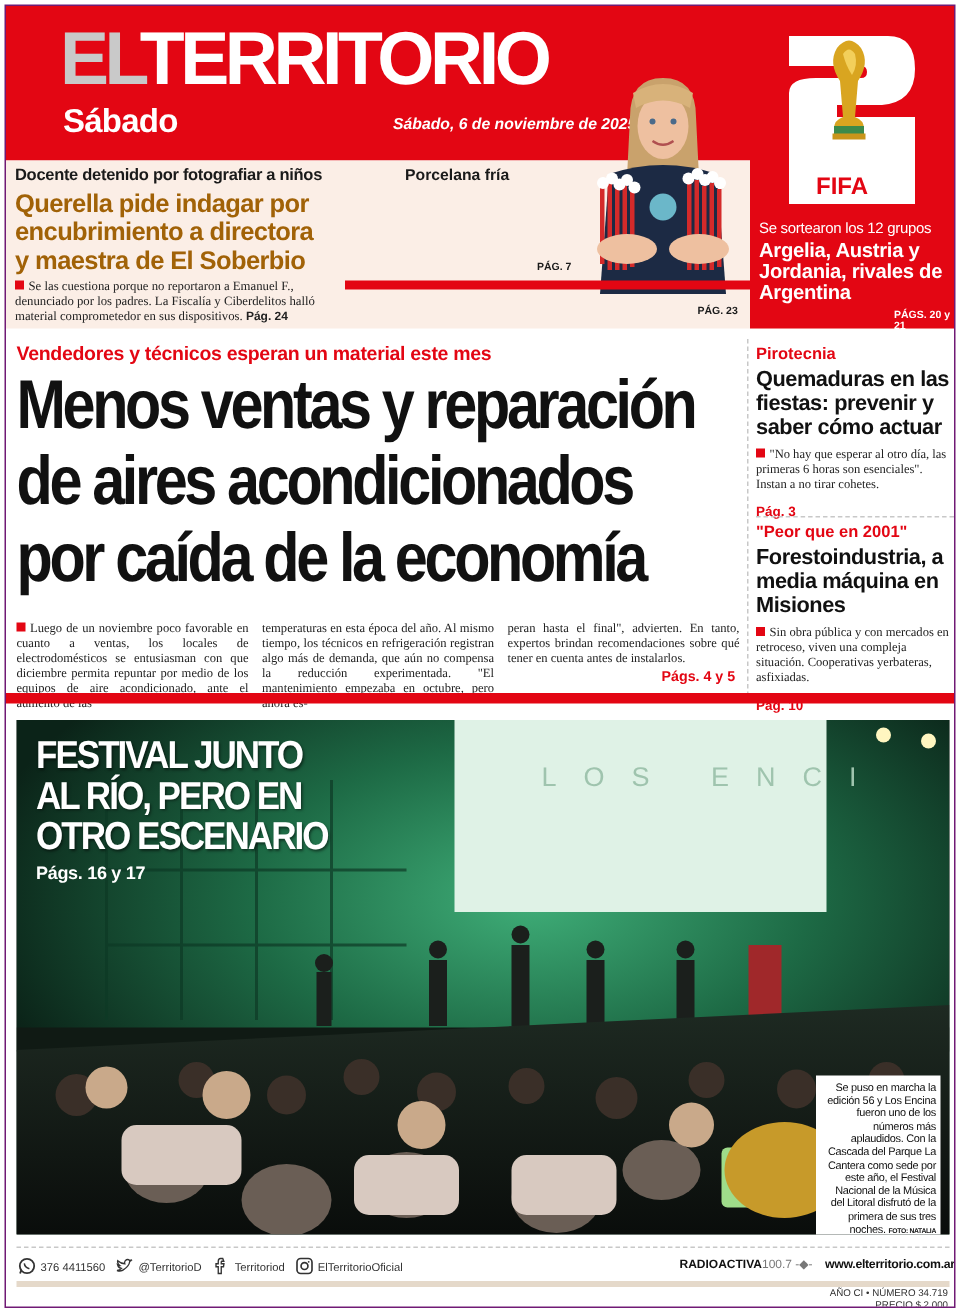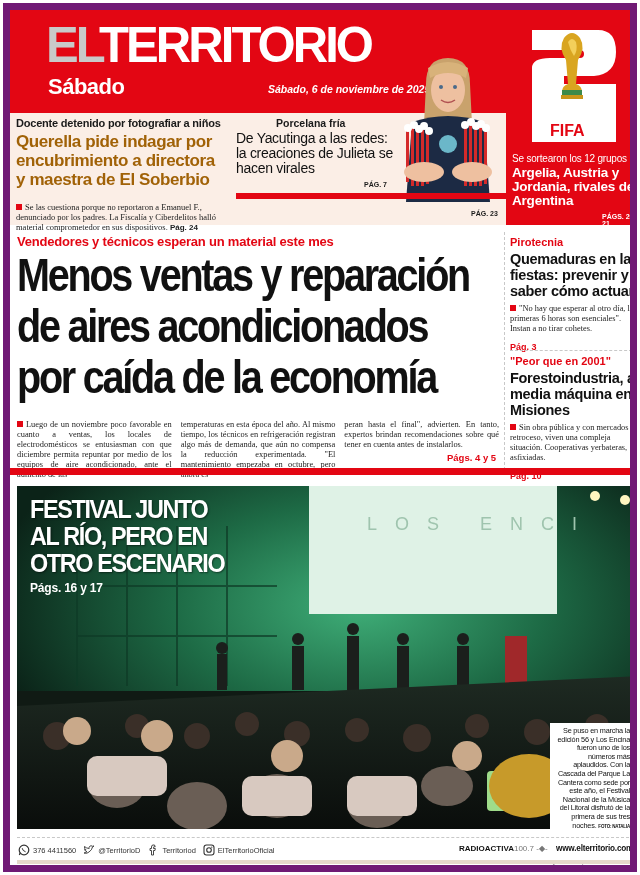--- a/index.html
+++ b/index.html
@@ -1,33 +1,33 @@
 <!DOCTYPE html>
 <html><head>
 <meta charset="utf-8">
 <style>
   * { box-sizing: border-box; margin: 0; padding: 0; }
   html, body { width: 640px; height: 875px; background: #ffffff; overflow: hidden; }
   body { font-family: "Liberation Sans", sans-serif; color: #1a1a1a; position: relative; }
-  .page { position: absolute; left: 3px; top: 3px; width: 634px; height: 869px; border: 7px solid #701a75; background: #fff; overflow: hidden; }
+  .page { position: absolute; left: 3px; top: 3px; width: 634px; height: 869px; border: 1px solid #701a75; background: #fff; overflow: hidden; }
 
   
   .masthead { position: absolute; left: 0; top: 0; width: 634px; height: 103px; background: #e30613; }
   .logo { position: absolute; left: 36px; top: 10px; font-family: "Liberation Sans", sans-serif; font-weight: bold; font-size: 50px; letter-spacing: -3px; line-height: 1; transform: scaleX(0.98); transform-origin: left; }
   .logo .el { color: #c9c9c9; }
   .logo .terr { color: #ffffff; }
   .day { position: absolute; left: 38px; top: 64px; color: #fff; font-weight: bold; font-size: 22px; letter-spacing: -0.5px; }
   .date { position: absolute; left: 258px; top: 73px; color: #fff; font-weight: bold; font-style: italic; font-size: 10.5px; }
 
   
   .strip { position: absolute; left: 0; top: 103px; width: 634px; height: 112px; background: #fbeee6; }
   .tz-left { position: absolute; left: 6px; top: 103px; width: 212px; }
   .tz-kicker { font-weight: bold; font-size: 11px; color: #1a1a1a; margin-top: 4px; letter-spacing: -0.2px; }
   .tz-headline { font-weight: bold; font-size: 17px; line-height: 19px; color: #a16207; margin-top: 3px; letter-spacing: -0.4px; }
-  .tz-body { font-family: "Liberation Serif", serif; font-size: 8.5px; line-height: 10px; color: #222; margin-top: 13px; }
+  .tz-body { font-family: "Liberation Serif", serif; font-size: 8.5px; line-height: 10px; color: #222; margin-top: 2px; }
   .bullet { display: inline-block; width: 6px; height: 6px; background: #e30613; margin-right: 3px; vertical-align: 0; }
   .pg { font-family: "Liberation Sans", sans-serif; font-weight: bold; font-size: 8px; }
 
   .tz-mid { position: absolute; left: 226px; top: 103px; width: 270px; height: 80px; }
   .tz-mid-kicker { font-weight: bold; font-size: 10.5px; margin-top: 4px; padding-left: 40px; }
   .tz-mid-head { font-size: 14px; line-height: 15px; color: #111; margin-top: 2px; width: 160px; letter-spacing: -0.3px; }
   .tz-mid-pg { position: absolute; left: 128px; top: 68px; font-weight: bold; font-size: 7px; }
   .red-bar { position: absolute; left: 226px; top: 183px; width: 270px; height: 6px; background: #e30613; }
   .tz-rally { position: absolute; left: 228px; top: 196px; font-weight: bold; font-size: 13px; color: #111; letter-spacing: -0.2px; }
   .tz-rally-pg { position: absolute; left: 461px; top: 200px; font-weight: bold; font-size: 7px; }
@@ -96,21 +96,20 @@
   <div class="strip"></div>
 
   <div class="tz-left">
     <div class="tz-kicker">Docente detenido por fotografiar a niños</div>
     <div class="tz-headline">Querella pide indagar por encubrimiento a directora y maestra de El Soberbio</div>
     <div class="tz-body"><span class="bullet"></span><span>Se las cuestiona porque no reportaron a Emanuel F., denunciado por los padres. La Fiscalía y Ciberdelitos halló material comprometedor en sus dispositivos.</span> <span class="pg">Pág. 24</span></div>
   </div>
 
   <div class="tz-mid">
     <div class="tz-mid-kicker">Porcelana fría</div>
-    <div class="tz-mid-head">De Yacutinga a las redes: la creaciones de Julieta se hacen virales</div>
     <div class="tz-mid-pg">PÁG. 7</div>
   </div>
 
   <svg class="girl" viewBox="0 0 98 148">
     <path d="M28 30 Q28 4 50 4 Q72 4 72 30 L74 70 L26 70 Z" fill="#c9a26c"></path>
     <ellipse cx="50" cy="36" rx="17" ry="22" fill="#eec0a0"></ellipse>
     <circle cx="43" cy="33" r="2" fill="#4a6a8a"></circle>
       <circle cx="57" cy="33" r="2" fill="#4a6a8a"></circle>
     <path d="M43 46 Q50 51 57 46" stroke="#b05050" stroke-width="1.5" fill="none"></path>
     <path d="M30 14 Q50 2 70 14 L68 24 Q50 14 32 24 Z" fill="#d8b27a"></path>

